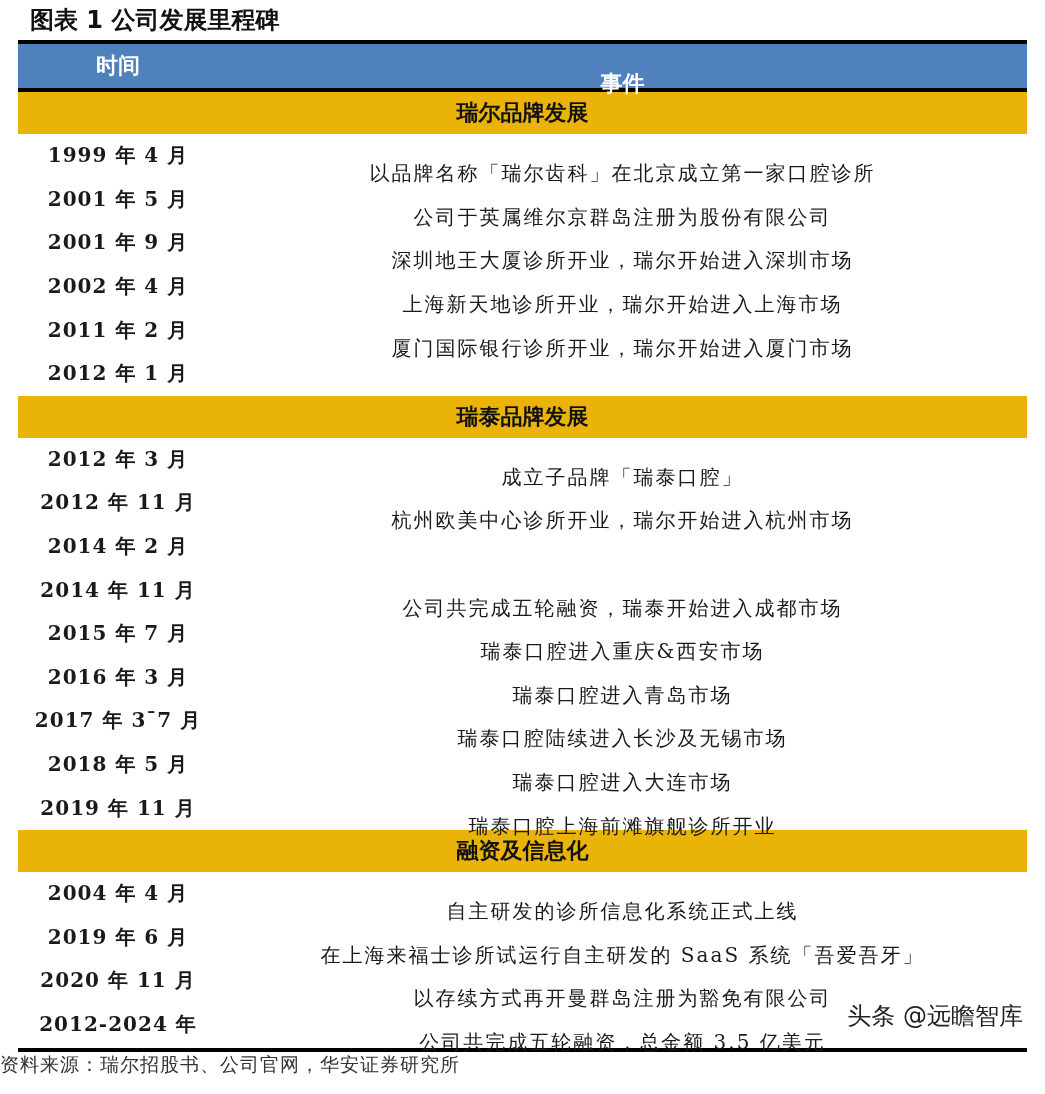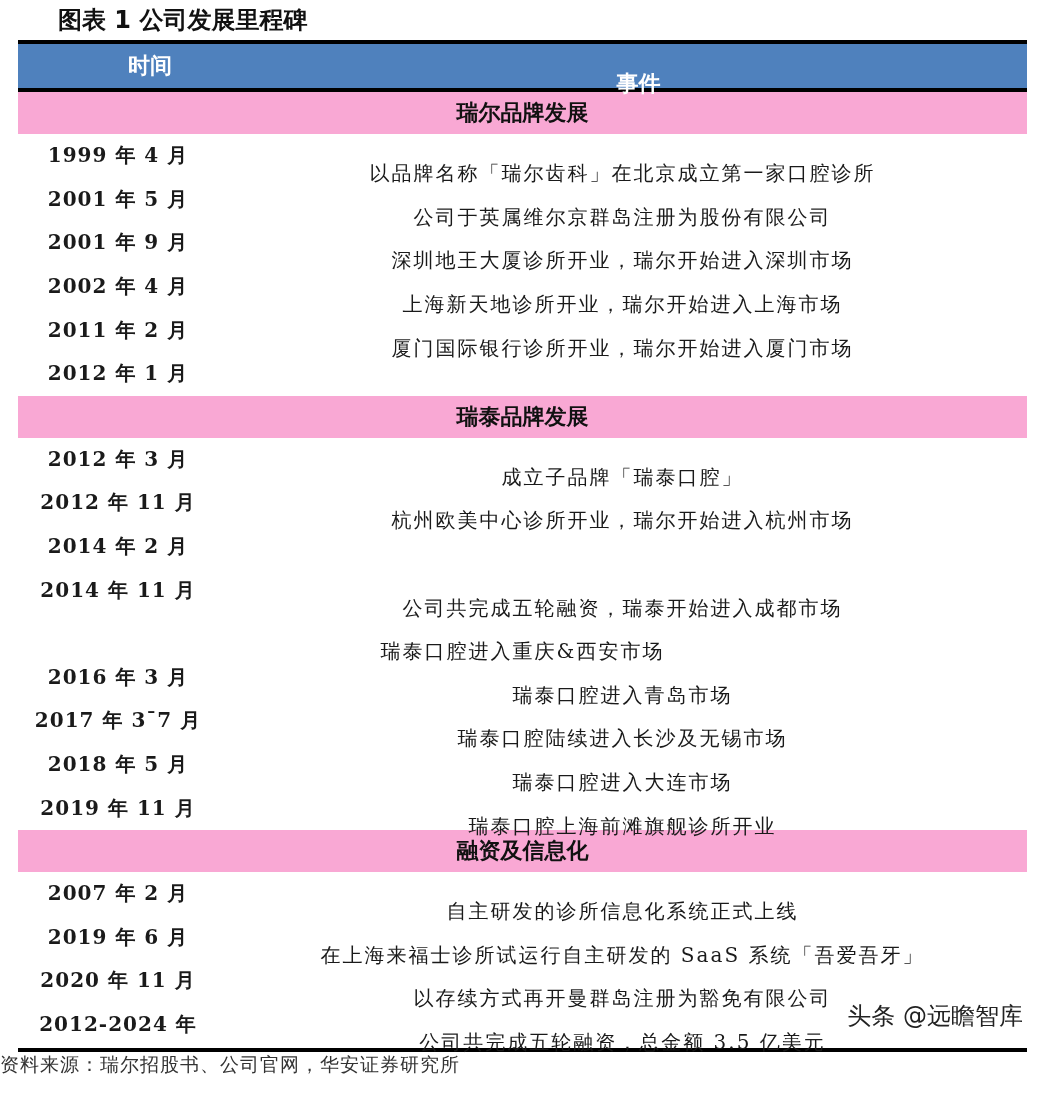--- a/index.html
+++ b/index.html
@@ -4,38 +4,37 @@
 <style>
   html, body { margin: 0; padding: 0; background: #ffffff; }
   body {
     width: 1045px; height: 1094px; position: relative; overflow: hidden;
     font-family: "DejaVu Serif", "Liberation Serif", serif;
     color: #1a1a1a;
   }
   .title {
     position: absolute; left: 30px; top: 2px; height: 36px; line-height: 36px;
     font-family: "DejaVu Sans", "Liberation Sans", sans-serif;
-    font-weight: bold; font-size: 24px; color: #111; margin-left: 28px;
+    font-weight: bold; font-size: 24px; color: #111;
   }
   .table {
     position: absolute; left: 18px; top: 40px; width: 1009px;
   }
   .thead {
     height: 44px; background: #4f81bd;
     border-top: 4px solid #000; border-bottom: 4px solid #000;
     display: flex; align-items: center;
     color: #fff; font-weight: bold; font-size: 22px;
     font-family: "DejaVu Sans", "Liberation Sans", sans-serif;
     box-sizing: content-box;
-    padding-left: 32px;
   }
   .col-time { width: 200px; text-align: center; }
   .col-event { flex: 1; text-align: center; margin-top: 36px; }
   .section {
-    height: 42px; background: #f9a8d4; display: flex; align-items: center; justify-content: center;
+    height: 42px; background: #eab308; display: flex; align-items: center; justify-content: center;
     font-weight: bold; font-size: 22px; color: #111;
   }
   .row { height: 43.6px; display: flex; align-items: center; font-size: 20px; }
   .row .col-time { font-weight: bold; letter-spacing: 1px; }
   .row .col-event { letter-spacing: 2px; }
   .bottom-rule { height: 4px; background: #000; margin-top: 2px; }
   .source {
     position: absolute; left: 0; top: 1052px; font-size: 19px; color: #333; letter-spacing: 1px;
   }
   .watermark {
@@ -90,20 +89,21 @@
       <div class="col-event">杭州欧美中心诊所开业，瑞尔开始进入杭州市场</div>
     </div>
   <div class="row">
       <div class="col-time">2014 年 2 月</div>
     </div>
   <div class="row">
       <div class="col-time">2014 年 11 月</div>
       <div class="col-event">公司共完成五轮融资，瑞泰开始进入成都市场</div>
     </div>
   <div class="row">
+      <div class="col-time">2015 年 7 月</div>
       <div class="col-event">瑞泰口腔进入重庆&amp;西安市场</div>
     </div>
   <div class="row">
       <div class="col-time">2016 年 3 月</div>
       <div class="col-event">瑞泰口腔进入青岛市场</div>
     </div>
   <div class="row">
       <div class="col-time">2017 年 3¯7 月</div>
       <div class="col-event">瑞泰口腔陆续进入长沙及无锡市场</div>
     </div>
@@ -111,21 +111,21 @@
       <div class="col-time">2018 年 5 月</div>
       <div class="col-event">瑞泰口腔进入大连市场</div>
     </div>
   <div class="row">
       <div class="col-time">2019 年 11 月</div>
       <div class="col-event">瑞泰口腔上海前滩旗舰诊所开业</div>
     </div>
 
   <div class="section">融资及信息化</div>
   <div class="row">
-      <div class="col-time">2007 年 2 月</div>
+      <div class="col-time">2004 年 4 月</div>
       <div class="col-event">自主研发的诊所信息化系统正式上线</div>
     </div>
   <div class="row">
       <div class="col-time">2019 年 6 月</div>
       <div class="col-event">在上海来福士诊所试运行自主研发的 SaaS 系统「吾爱吾牙」</div>
     </div>
   <div class="row">
       <div class="col-time">2020 年 11 月</div>
       <div class="col-event">以存续方式再开曼群岛注册为豁免有限公司</div>
     </div>

